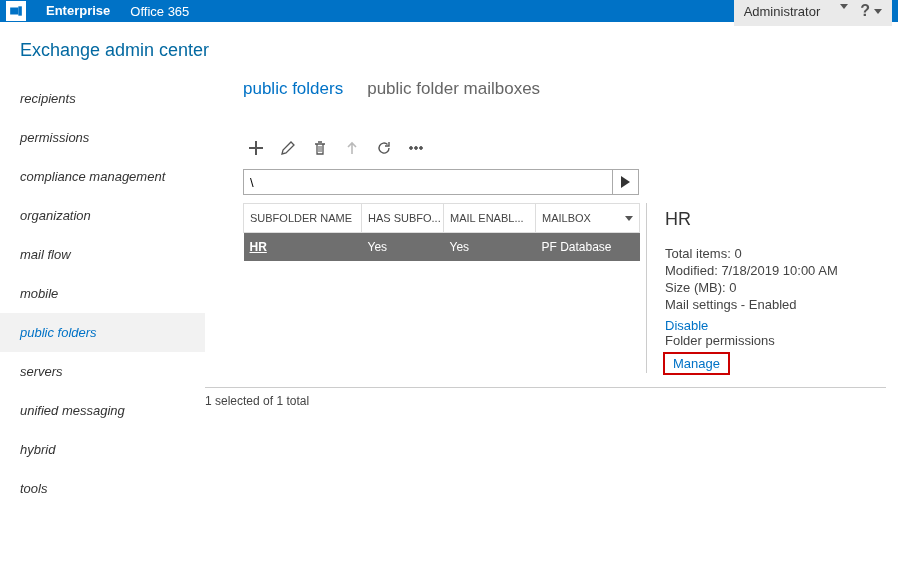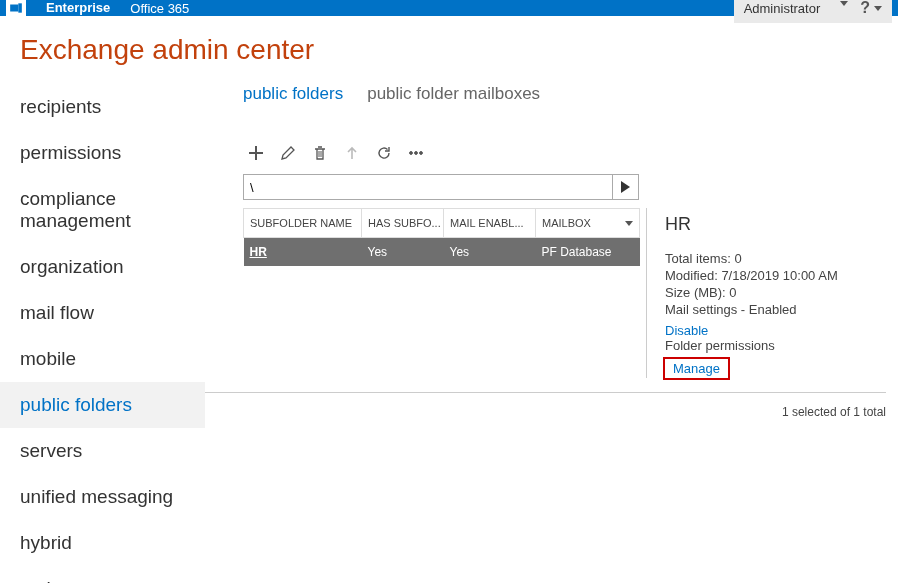--- a/index.html
+++ b/index.html
@@ -1,32 +1,32 @@
 <!DOCTYPE html>
 <html><head>
 <meta charset="utf-8">
 <style>
   * { box-sizing: border-box; margin: 0; padding: 0; }
   body { font-family: "Segoe UI", Arial, sans-serif; font-size: 13px; color: #333; background: #fff; width: 898px; height: 583px; overflow: hidden; }
   
-  .topbar { background: #0072c6; color: #fff; height: 16px; display: flex; align-items: center; padding: 0 6px; position: relative; }
+  .topbar { background: #0072c6; color: #fff; height: 22px; display: flex; align-items: center; padding: 0 6px; position: relative; }
   .topbar-logo { width: 20px; height: 20px; background: #fff; display: inline-flex; align-items: center; justify-content: center; margin-right: 10px; }
   .topbar-logo svg { width: 14px; height: 14px; }
   .topbar-tab { padding: 6px 10px; font-size: 13px; cursor: pointer; }
   .topbar-tab.active { font-weight: 600; border-bottom: 2px solid #fff; }
   .topbar-right { margin-left: auto; background: #eaeaea; color: #333; height: 30px; display: flex; align-items: center; padding: 0 10px; gap: 12px; min-width: 150px; }
   .admin-drop { display: flex; gap: 20px; cursor: pointer; }
   .caret-down { width:0;height:0;border-left:4px solid transparent;border-right:4px solid transparent;border-top:5px solid #555; display:inline-block; }
   .help-drop { display:flex; align-items:center; gap:4px; cursor:pointer; font-weight:bold; font-size:16px; color:#555;}
   
-  .page-title { color:#c2410c; font-size:28px; font-weight:400; padding:18px 0 18px 20px; }
+  .page-title { color:#0369a1; font-size:18px; font-weight:400; padding:18px 0 18px 20px; }
   
   .body-wrap { display:flex; }
   .sidebar { width: 205px; flex-shrink:0; }
-  .sidebar-item { padding: 12px 20px; font-size:19px; color:#333; cursor:pointer; }
+  .sidebar-item { padding: 12px 20px; font-size:13px; color:#333; cursor:pointer;font-style:italic; }
   .sidebar-item.active { color:#0072c6; background:#f2f2f2; }
   
   .main { flex:1; padding: 0 12px 0 38px; }
   .subnav { display:flex; gap:24px; font-size:17px; margin-bottom: 40px; }
   .subnav-item { color:#666; cursor:pointer; }
   .subnav-item.active { color:#0072c6; }
   
   .toolbar { display:flex; gap:14px; align-items:center; margin-bottom:12px; padding-left:4px; }
   .tb-btn { width:18px; height:18px; display:inline-flex; align-items:center; justify-content:center; color:#444; cursor:pointer; }
   .tb-btn svg { width:16px; height:16px; stroke:#555; fill:#555; }
@@ -46,21 +46,21 @@
   .tbl td { padding:7px 6px; font-size:12px; color:#fff; background:#6f6f6f; }
   .tbl td.name { font-weight:bold; text-decoration:underline; }
   
   .details { flex:1; padding: 6px 0 0 18px; font-size:13px; color:#444; border-left:1px solid #ccc; margin-left:6px; }
   .details h2 { font-size:18px; font-weight:400; color:#333; margin-bottom:16px; }
   .details .line { margin-bottom:2px; }
   .details .section { }
   .details .link { color:#0072c6; cursor:pointer; display:inline-block; margin-top:6px; }
   .details .link.highlight { outline:2px solid #c00; padding:2px 8px; }
   
-  .status-row { text-align:right; font-size:12px; color:#444; margin-top:14px; border-top:1px solid #ccc; padding-top:12px; margin-left:-38px; }
+  .status-row { text-align:left; font-size:12px; color:#444; margin-top:14px; border-top:1px solid #ccc; padding-top:6px; margin-left:-38px; }
 </style>
 </head>
 <body>
 
 <div class="topbar">
   <span class="topbar-logo">
     <svg viewBox="0 0 24 24">
         <rect x="2" y="6" width="14" height="12" fill="#0072c6"></rect>
         <rect x="16" y="4" width="6" height="16" fill="#0072c6"></rect>
       </svg>

